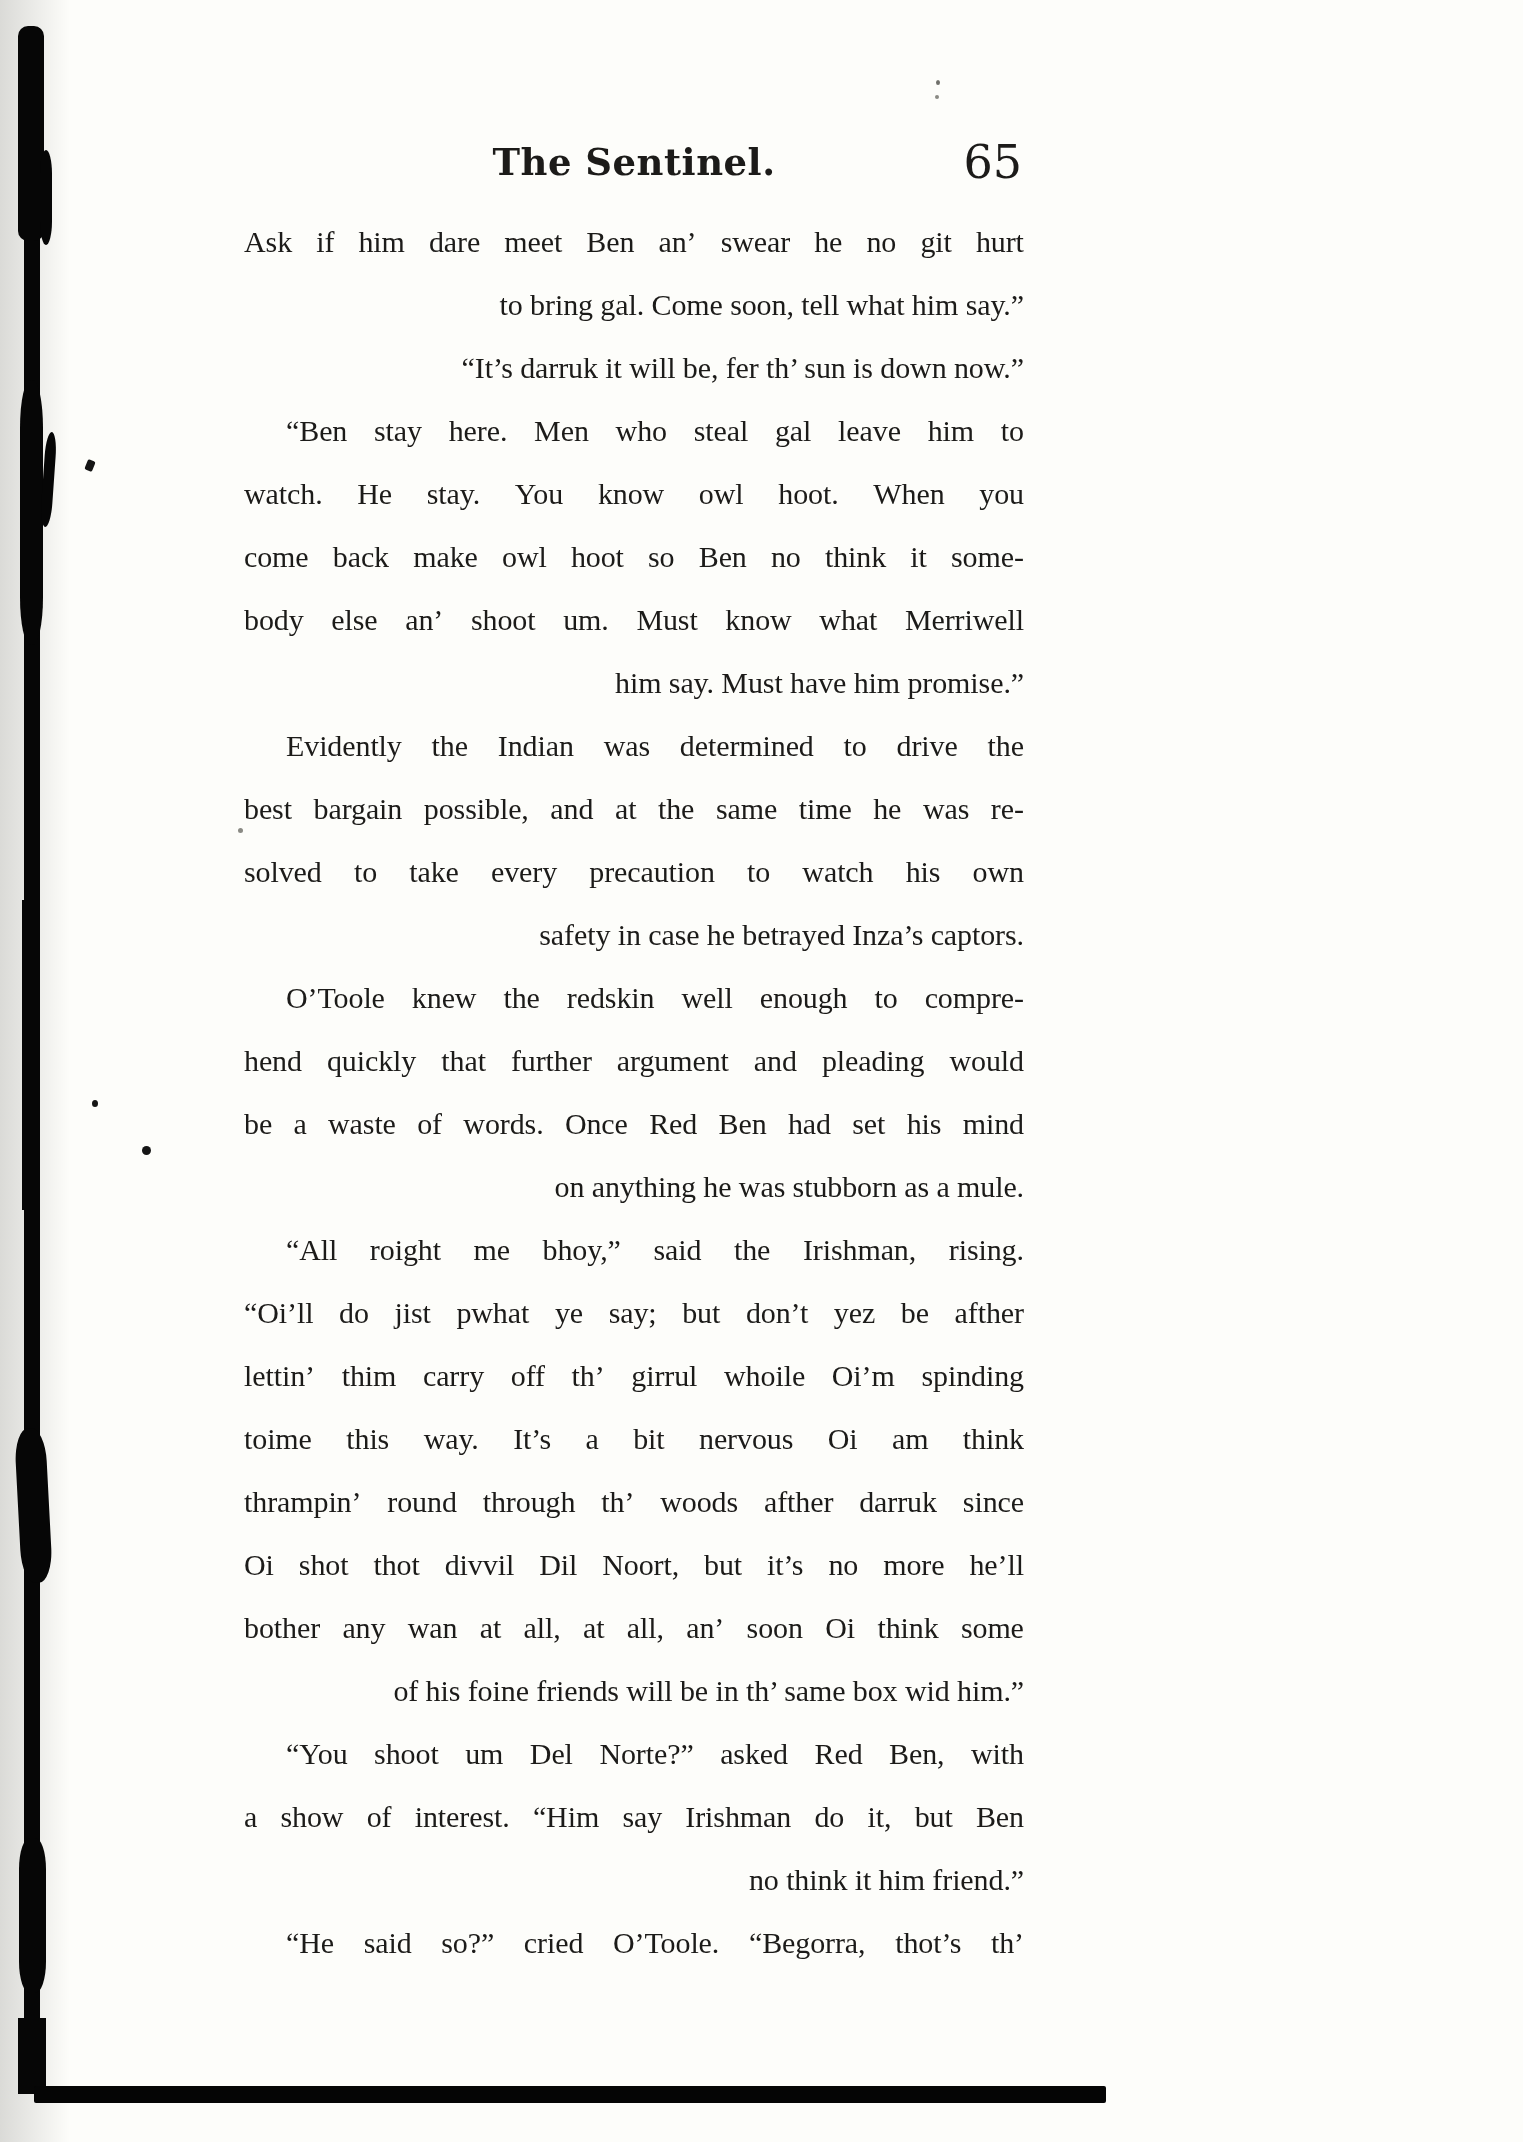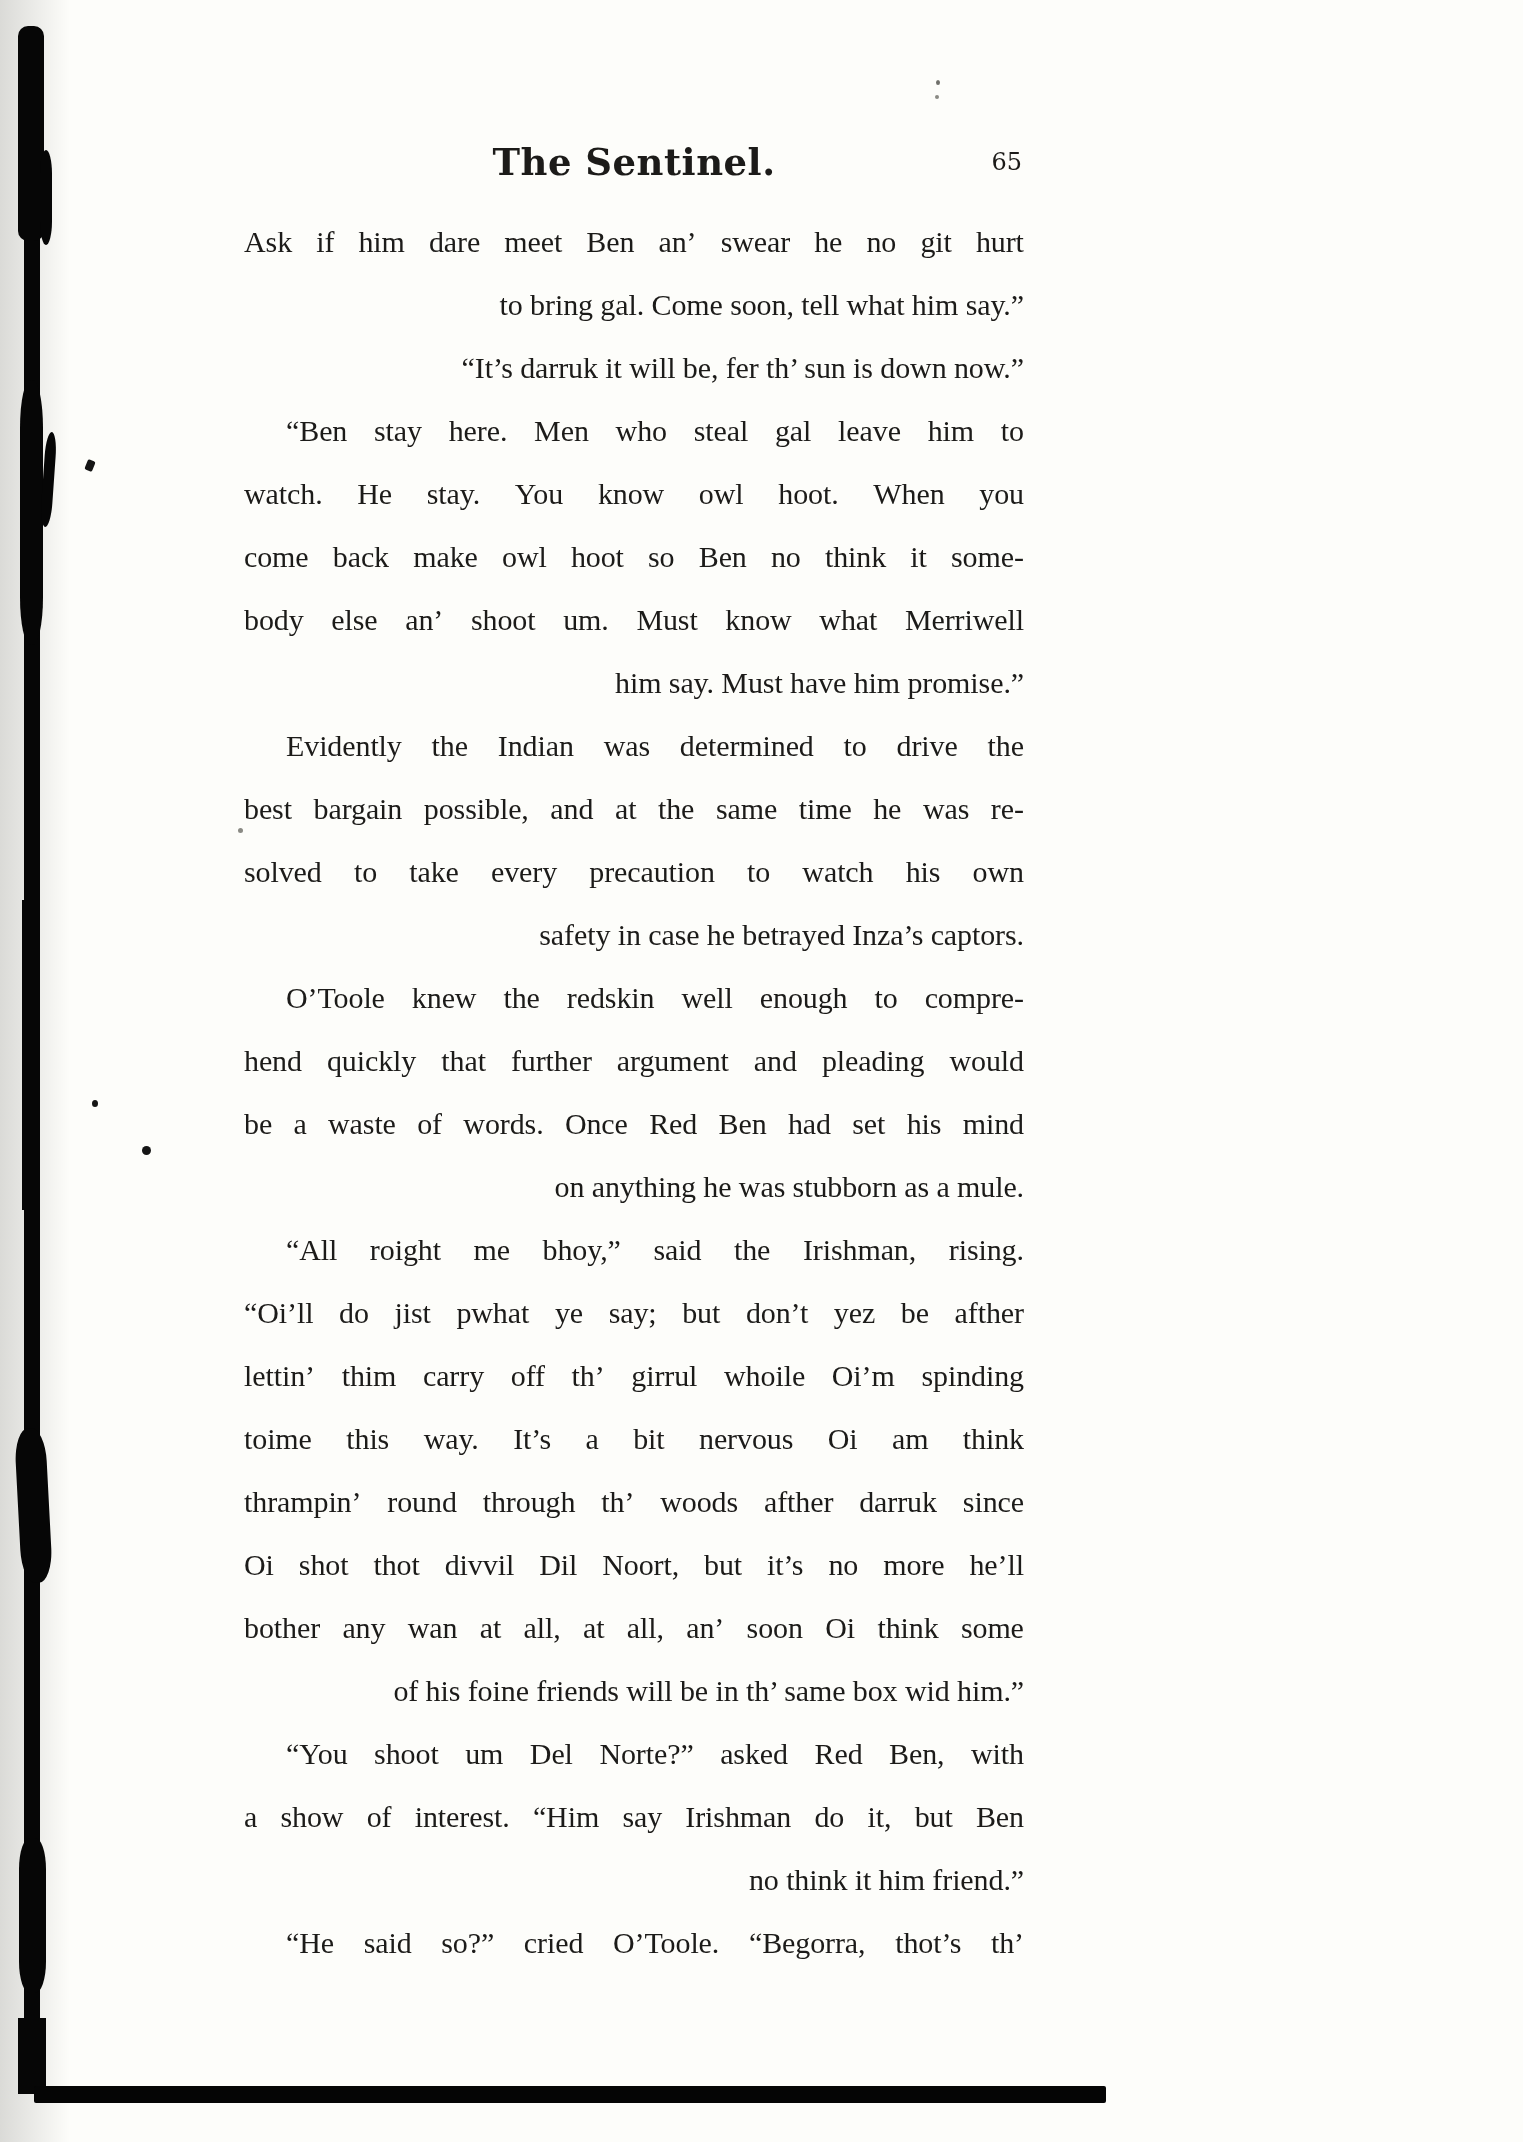--- a/index.html
+++ b/index.html
@@ -76,21 +76,21 @@
     font-weight: 700;
     font-size: 37px;
     line-height: 48px;
     letter-spacing: 0.5px;
   }
   .page-num {
     position: absolute;
     right: 2px;
     top: 2px;
     font-family: "DejaVu Serif", serif;
-    font-size: 24px;
+    font-size: 46px;
     line-height: 44px;
   }
   .text-block { margin-top: 8px; }
 
   .line {
     height: 63px;
     line-height: 63px;
     font-size: 30px;
     letter-spacing: -0.1px;
     white-space: nowrap;

